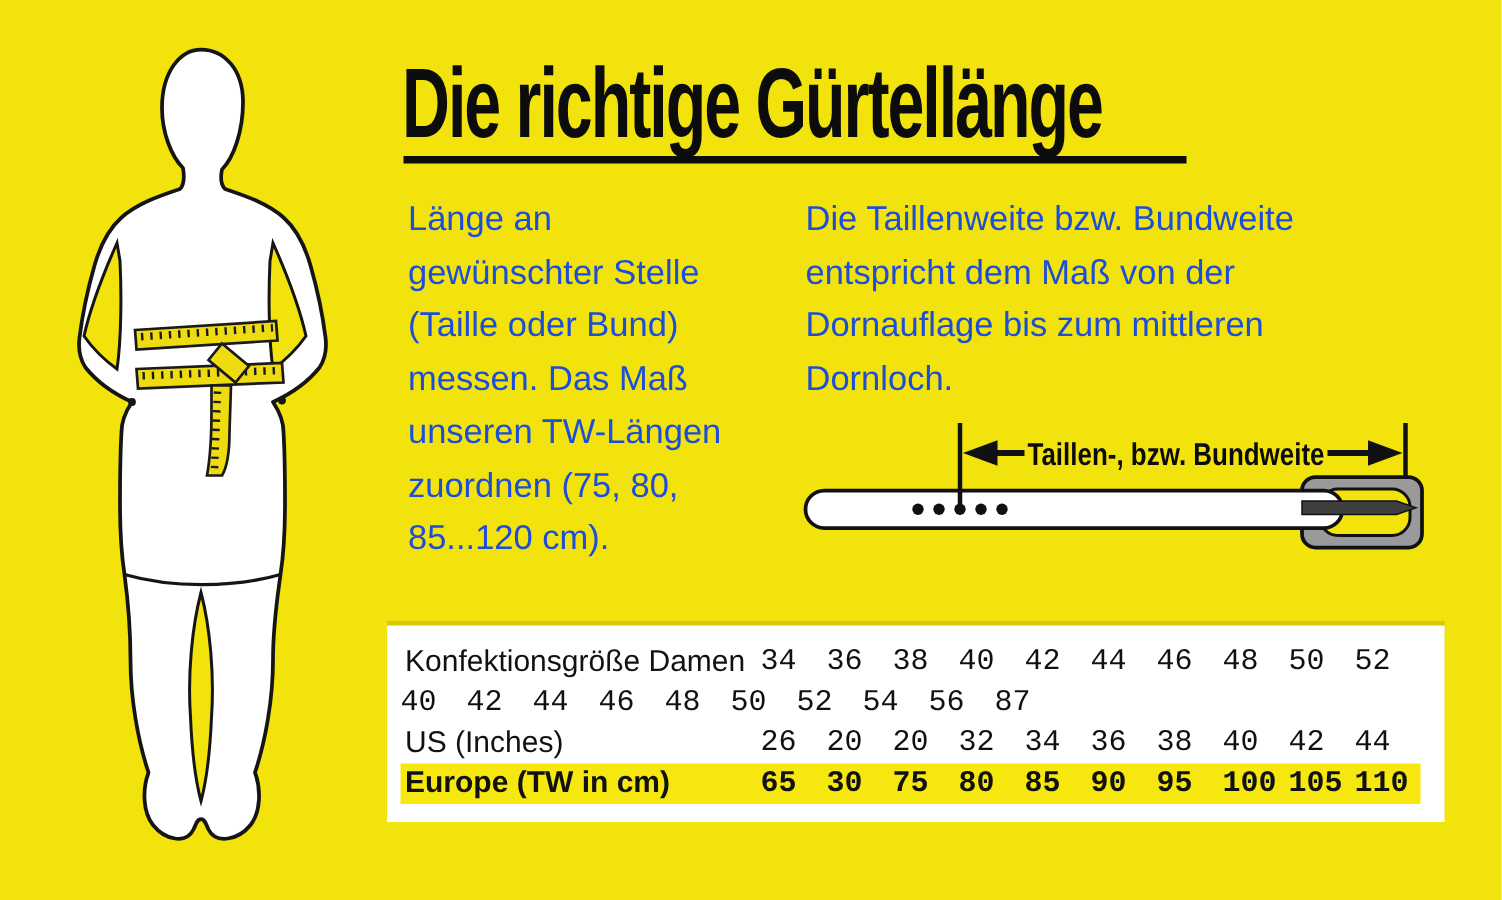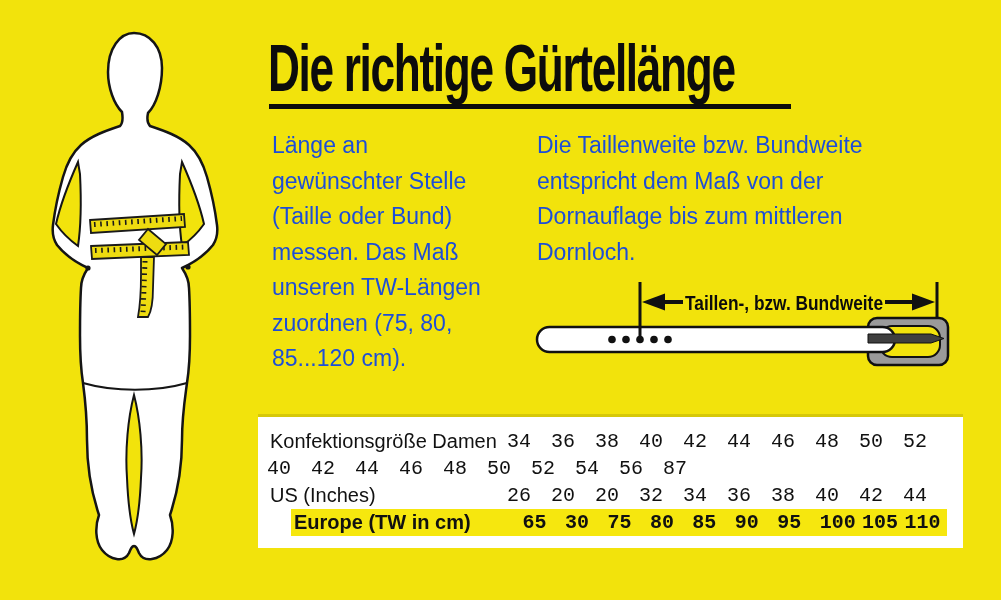--- a/index.html
+++ b/index.html
@@ -54,21 +54,20 @@
   }
   .tlabel {
     width:240px; padding-left:3px;
     box-sizing:border-box;
     white-space:nowrap;
   }
   .tnum { width:44px; text-align:left;font-family:Liberation Mono, monospace; }
   .trow.highlight {
     background:#f6e70e;
     font-weight:700;
-    margin-left:24px;
   }
 </style>
 </head>
 <body>
 
 <div class="canvas" style="background: rgb(242, 227, 12);">
 
   <svg class="figure" width="212" height="540" viewBox="0 0 212 540">
     <path d="M 98,86
          C 90,78 84,62 84,46

